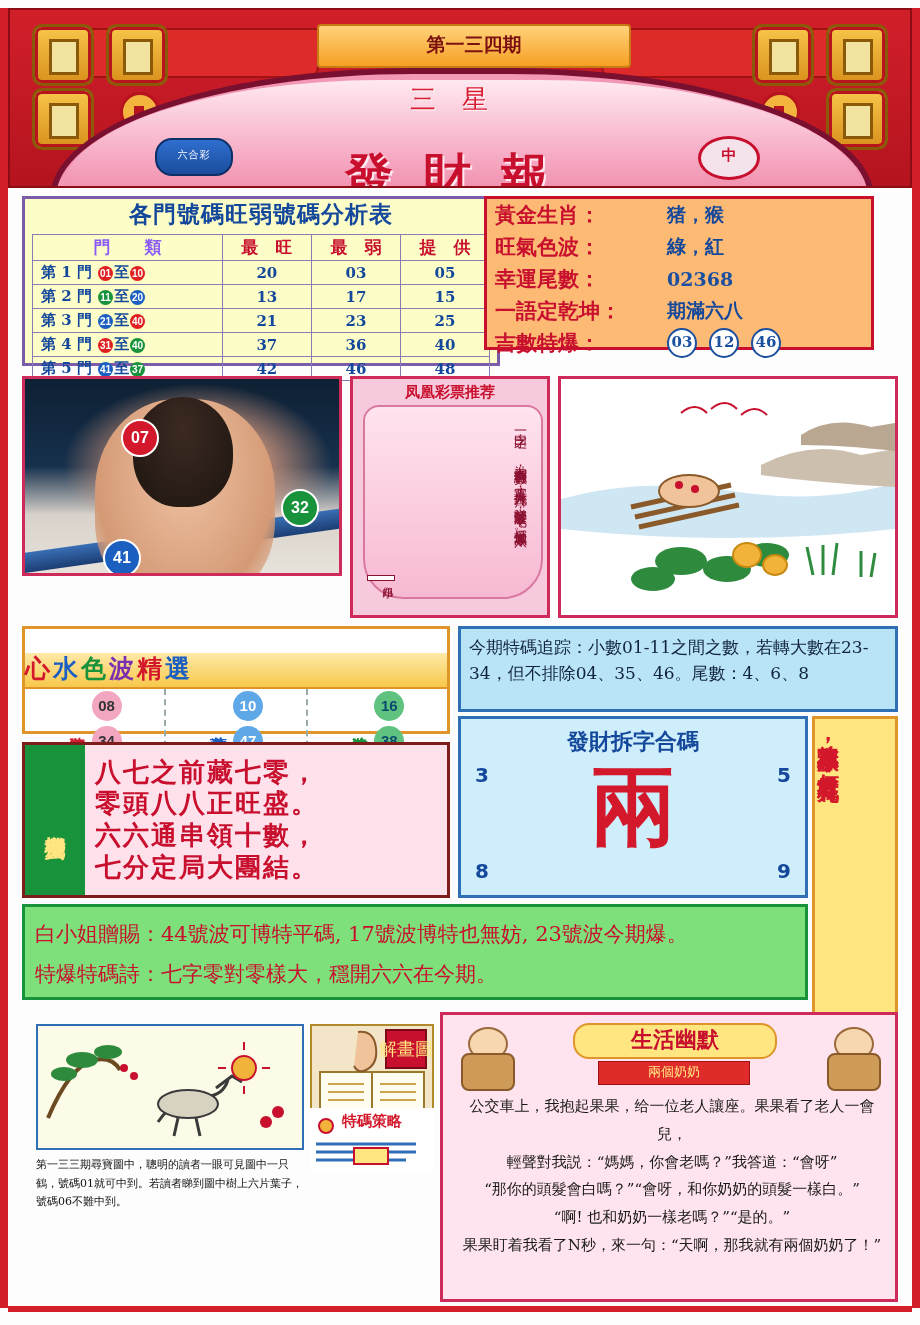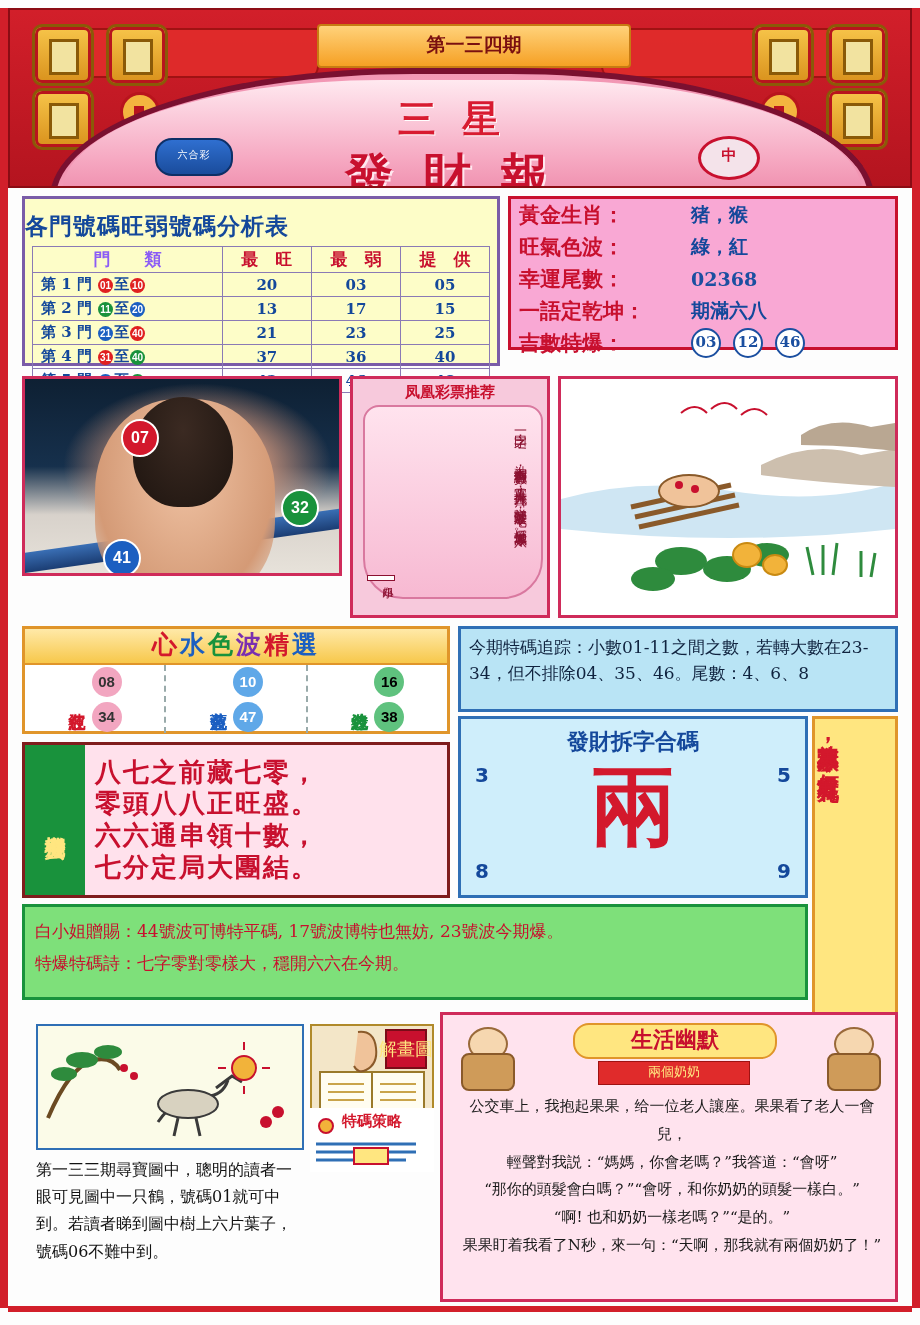--- a/index.html
+++ b/index.html
@@ -30,23 +30,23 @@
     border:6px solid #7a1030;
     box-sizing:border-box;
   }
   .dome-inner{
     position:absolute;left:6px;top:6px;right:6px;bottom:0;
     border-top-left-radius:400px 140px;
     border-top-right-radius:400px 140px;
     background:linear-gradient(#ffe9f0,#f6a9c2 70%,#ef8fae);
   }
   .title-top{
-    position:absolute;left:0;right:0;top:20px;text-align:center;
-    font-family:"DejaVu Serif","Liberation Serif",serif;
-    font-size:38px;font-weight:bold;color:#d81b30;letter-spacing:26px;
+    position:absolute;left:0;right:0;top:8px;text-align:center;
+    font-family:"DejaVu Serif","Liberation Serif",serif;
+    font-size:26px;font-weight:normal;color:#d81b30;letter-spacing:26px;
     text-shadow:1px 1px 0 #fff;
   }
   .title-main{
     position:absolute;left:0;right:0;top:70px;text-align:center;
     font-family:"DejaVu Serif","Liberation Serif",serif;
     font-size:48px;font-weight:bold;color:#c8102e;letter-spacing:30px;
     text-shadow:2px 2px 0 #ffe8ef;
   }
   .issue-scroll{
     position:absolute;left:307px;top:14px;width:310px;height:40px;
@@ -89,22 +89,22 @@
     font-size:15px;text-align:center;line-height:32px;font-weight:bold;
   }
 
   
   .box{position:absolute;box-sizing:border-box;}
   .tbl-box{
     left:22px;top:196px;width:478px;height:170px;
     background:#fdfdc8;border:3px solid #7a5ca8;
   }
   .tbl-title{
-    font-family:"DejaVu Serif","Liberation Serif",serif;
-    font-size:23px;font-weight:bold;color:#14489b;padding-top:12px;letter-spacing:1px;
+    text-align:center;font-family:"DejaVu Serif","Liberation Serif",serif;
+    font-size:23px;font-weight:bold;color:#14489b;padding-top:0;letter-spacing:1px;
   }
   table.analysis{
     width:458px;margin:4px auto 0;border-collapse:collapse;
     font-family:"DejaVu Serif","Liberation Serif",serif;font-size:15px;
   }
   table.analysis th, table.analysis td{
     border:1px solid #8a7ab5;text-align:center;height:21px;
   }
   table.analysis th{color:#c8102e;font-size:17px;background:#fdfdc8;}
   table.analysis th.c1{color:#8b5cf6;}
@@ -113,22 +113,22 @@
   .ballmini{
     display:inline-block;width:15px;height:15px;border-radius:50%;
     color:#fff;font-size:10px;line-height:15px;text-align:center;
     vertical-align:middle;margin:0 1px;font-family:"Liberation Sans",sans-serif;
   }
   .b-red{background:#e02020;}
   .b-blue{background:#1b5fc1;}
   .b-green{background:#19923c;}
 
   .gold-box{
-    left:508px;top:196px;width:390px;height:154px;
-    background:#f9a8d4;border:3px solid #c8102e;
+    left:484px;top:196px;width:390px;height:154px;
+    background:#fdba74;border:3px solid #c8102e;
   }
   .gold-row{
     display:flex;align-items:center;height:32px;padding-left:8px;
     font-family:"DejaVu Serif","Liberation Serif",serif;
   }
   .gold-label{font-size:21px;font-weight:bold;color:#c8102e;width:172px;}
   .gold-val{font-size:19px;color:#14489b;font-weight:bold;}
   .gold-val.blue{color:#1b4fa0;}
   .ball-hi{
     display:inline-block;width:26px;height:26px;border-radius:50%;
@@ -198,41 +198,41 @@
     border:3px solid #cf2b5a;background:#ffffff;overflow:hidden;
   }
 
   
   .wave-box{
     left:22px;top:626px;width:428px;height:108px;
     border:3px solid #e0952a;background:#ffffff;
   }
   .wave-title{
     height:34px;background:linear-gradient(#ffe9a8,#f7c84b);
-    text-align:center;font-size:25px;font-weight:bold;letter-spacing:3px;
-    font-family:"DejaVu Serif","Liberation Serif",serif;
-    border-bottom:2px solid #e0952a;line-height:32px;
+    text-align:left;font-size:25px;font-weight:bold;letter-spacing:3px;
+    font-family:"DejaVu Serif","Liberation Serif",serif;
+    border-bottom:2px solid #e0952a;line-height:32px;margin-top:24px;
   }
   .wave-title .c1{color:#d3182c;} .wave-title .c2{color:#1b5fc1;}
   .wave-title .c3{color:#19923c;} .wave-title .c4{color:#7a2fb0;}
   .wave-cols{display:flex;height:68px;justify-content:flex-end;}
   .wave-col{flex:1;display:flex;align-items:center;justify-content:center;gap:6px;border-right:2px dashed #9aa;}
   .wave-col:last-child{border-right:none;}
   .wave-name{
     font-family:"DejaVu Serif","Liberation Serif",serif;
     font-size:17px;font-weight:bold;line-height:1.05;text-align:center;
   }
   .wave-nums{display:flex;flex-direction:column;gap:5px;}
   .ball-lg{
     width:30px;height:30px;border-radius:50%;color:#fff;font-weight:bold;
     font-size:15px;line-height:30px;text-align:center;font-family:"Liberation Sans",sans-serif;
   }
   .bl-pink{background:#f2a6c0;color:#333;}
   .bl-blue{background:#5fa8e8;color:#fff;}
-  .bl-green{background:#5fc27e;color:#000000;}
+  .bl-green{background:#5fc27e;color:#0c4a6e;}
 
   .track-box{
     left:458px;top:626px;width:440px;height:86px;
     border:3px solid #2f6fb5;background:#b9e4f5;
     font-family:"DejaVu Serif","Liberation Serif",serif;
     font-size:17px;color:#10233f;line-height:1.5;padding:6px 8px;
   }
   .split-box{
     left:458px;top:716px;width:350px;height:182px;
     border:3px solid #2f6fb5;background:#cfeefb;
@@ -267,32 +267,32 @@
   .xuanji-verse{
     flex:1;display:flex;flex-direction:column;justify-content:center;
     font-family:"DejaVu Serif","Liberation Serif",serif;
     font-size:26px;font-weight:bold;color:#c8102e;letter-spacing:2px;
     padding-left:10px;line-height:1.22;
   }
   .green-box{
     left:22px;top:904px;width:786px;height:96px;
     border:3px solid #19923c;background:#7ee07a;
     font-family:"DejaVu Serif","Liberation Serif",serif;
-    color:#c8102e;font-size:17px;line-height:1.9;padding:8px 10px;
+    color:#c8102e;font-size:21px;line-height:1.9;padding:8px 10px;
   }
 
   
   .bird-box{
     left:36px;top:1024px;width:268px;height:126px;
     border:2px solid #2f6fb5;background:#fbfbe8;overflow:hidden;
   }
   .bird-cap{
     position:absolute;left:36px;top:1156px;width:268px;height:108px;
     font-family:"DejaVu Serif","Liberation Serif",serif;
-    font-size:16px;color:#111;line-height:1.7;
+    font-size:11px;color:#111;line-height:1.7;
   }
   .book-box{
     left:310px;top:1024px;width:124px;height:118px;
     border:2px solid #b08a2a;background:#f3e6c8;overflow:hidden;
   }
   .strategy-box{
     left:310px;top:1108px;width:124px;height:64px;
     background:#fff;overflow:hidden;
   }
   .strategy-title{

